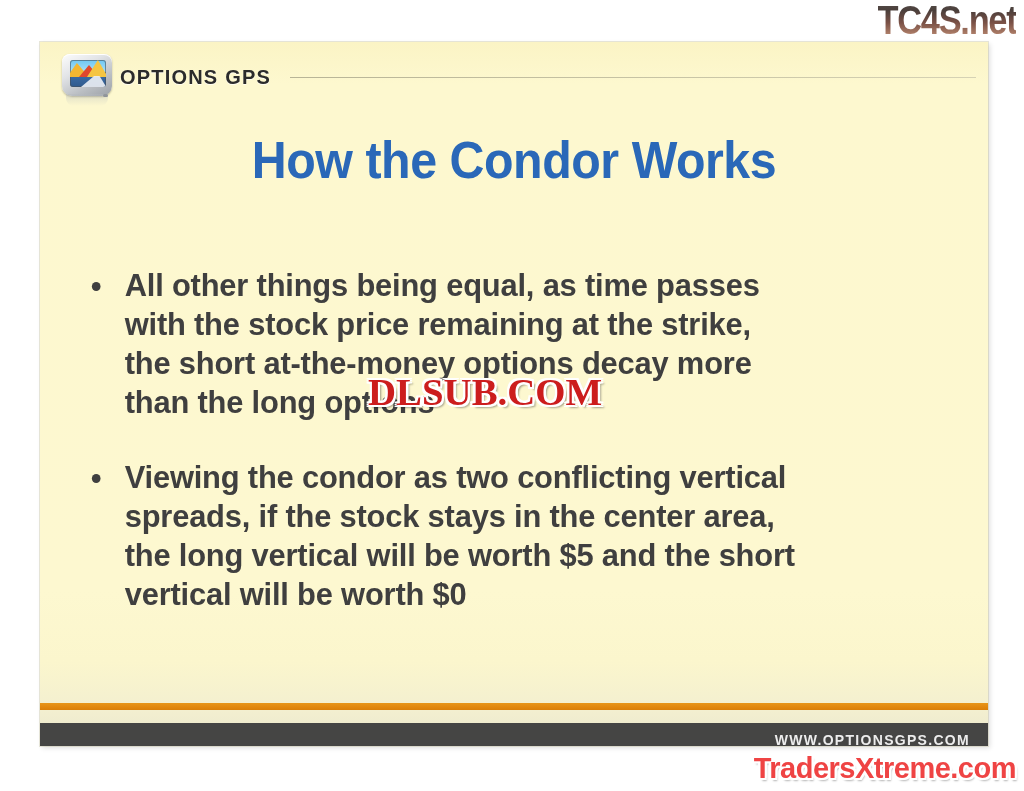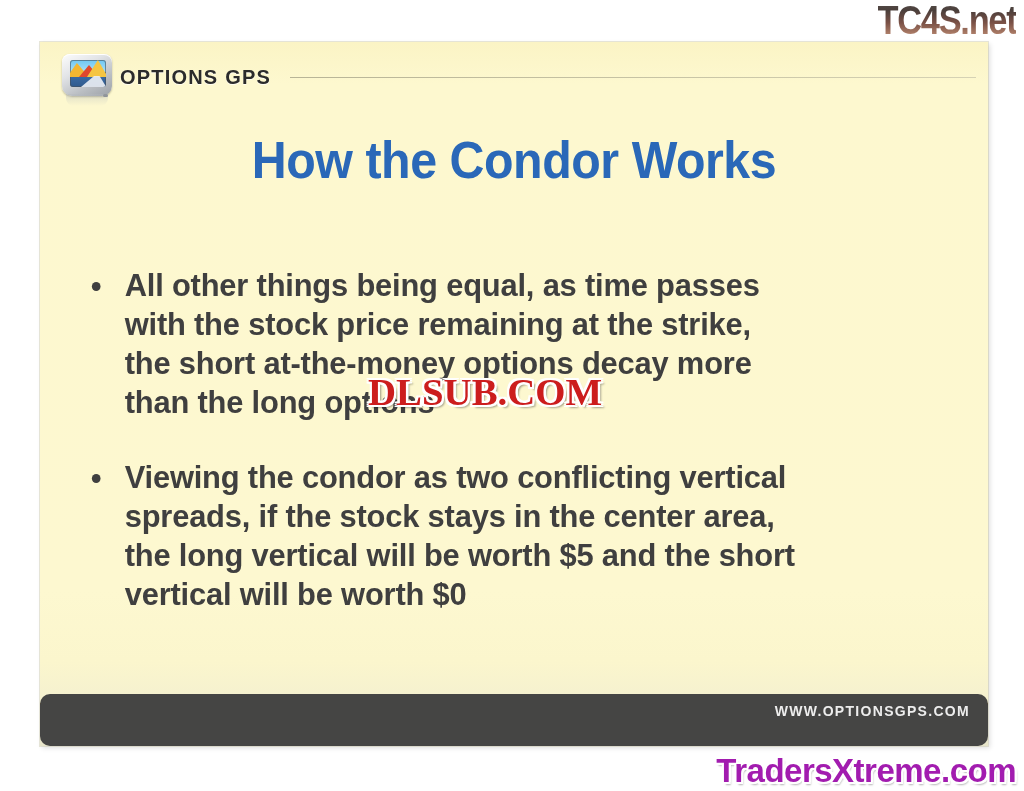--- a/index.html
+++ b/index.html
@@ -209,23 +209,22 @@
     position: absolute;
     left: 0; right: 0;
     bottom: 36px;
     height: 7px;
     background: linear-gradient(180deg, #e7961a 0%, #e2870d 60%, #d97f09 100%);
   }
   .footer-bar {
     position: absolute;
     left: 0; right: 0;
     bottom: 0;
-    height: 52px;
+    height: 23px;
     background: #454544;
-    border-radius: 10px;
   }
   .footer-url {
     position: absolute;
     right: 18px;
     top: 9px;
     font-family: "Liberation Sans", sans-serif;
     font-size: 14px;
     font-weight: bold;
     letter-spacing: 1.3px;
     color: #ededed;
@@ -253,24 +252,24 @@
       -2px 2px #ffffff, 2px 2px #ffffff,
        3px 3px 2px rgba(0,0,0,0.35);
     white-space: nowrap;
   }
   .wm-traders {
     position: absolute;
     right: 8px;
     top: 752px;
     z-index: 30;
     font-family: "Liberation Sans", sans-serif;
-    font-size: 33px;
+    font-size: 29px;
     font-weight: bold;
     letter-spacing: -0.5px;
-    color: #a21caf;
+    color: #ef4444;
     text-shadow:
       -2px 0 #ffffff,  2px 0 #ffffff,
        0 -2px #ffffff, 0  2px #ffffff,
       -2px -2px #ffffff, 2px -2px #ffffff,
       -2px 2px #ffffff, 2px 2px #ffffff,
        2px 3px 2px rgba(0,0,0,0.30);
     white-space: nowrap;
   }
 </style>
 </head>

